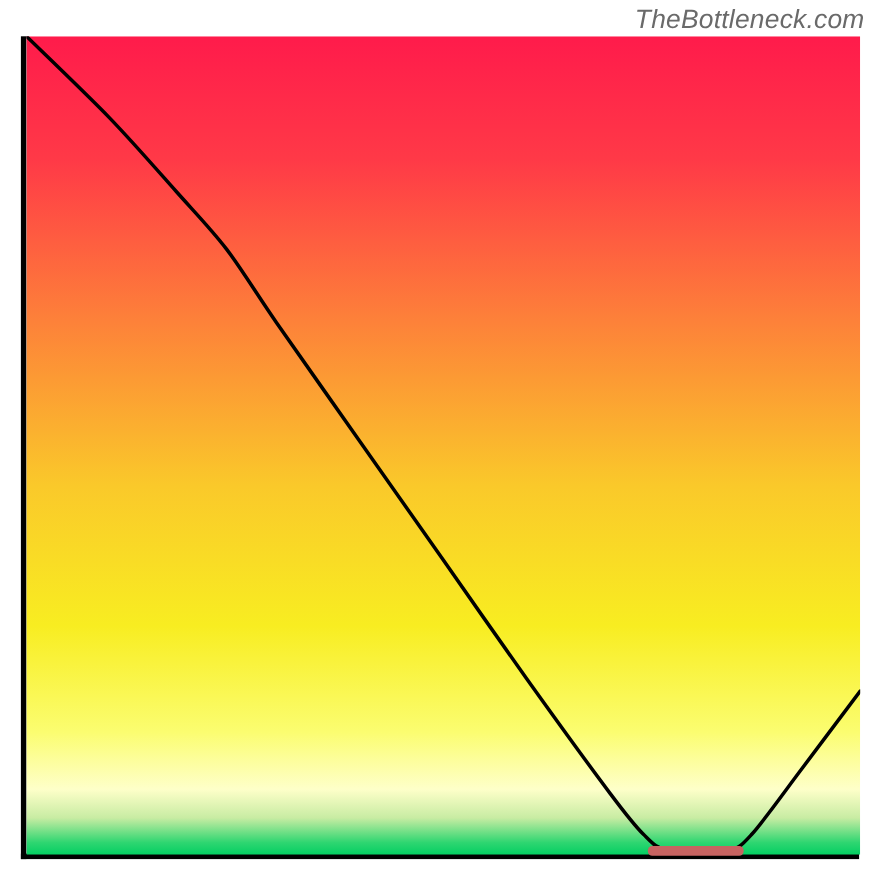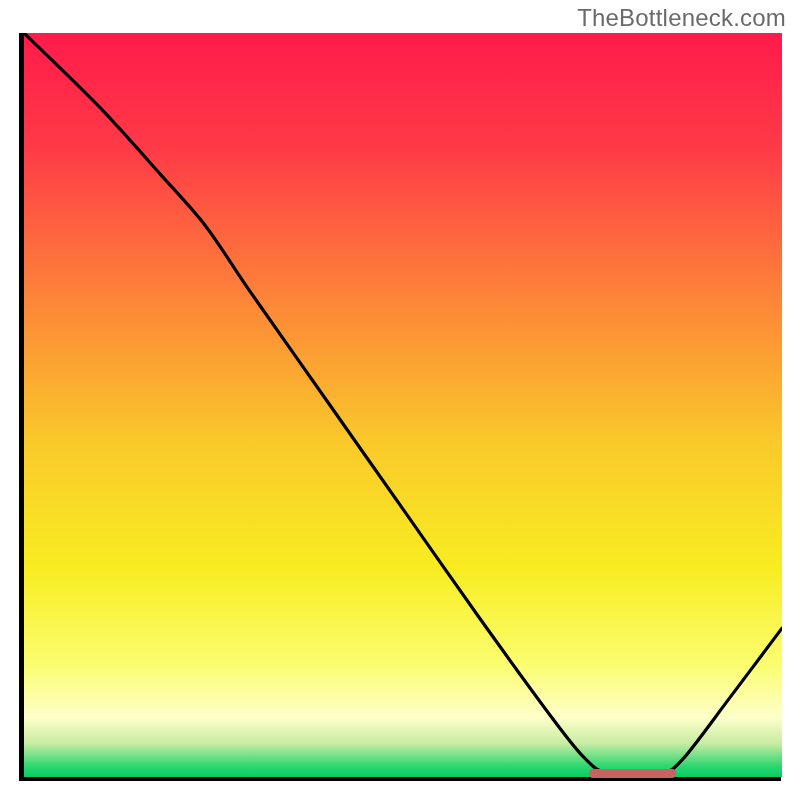--- a/index.html
+++ b/index.html
@@ -17,20 +17,21 @@
     height: 800px;
   }
   .watermark {
     position: absolute;
     top: 4px;
     right: 14px;
     font-size: 24px;
     font-weight: 500;
     color: #6a6a6a;
     letter-spacing: 0.2px;
+    font-style: italic;
   }
   .plot {
     position: absolute;
     left: 19px;
     top: 33px;
     width: 762px;
     height: 748px;
     border-left: 5px solid #000;
     border-bottom: 5px solid #000;
     box-sizing: border-box;

